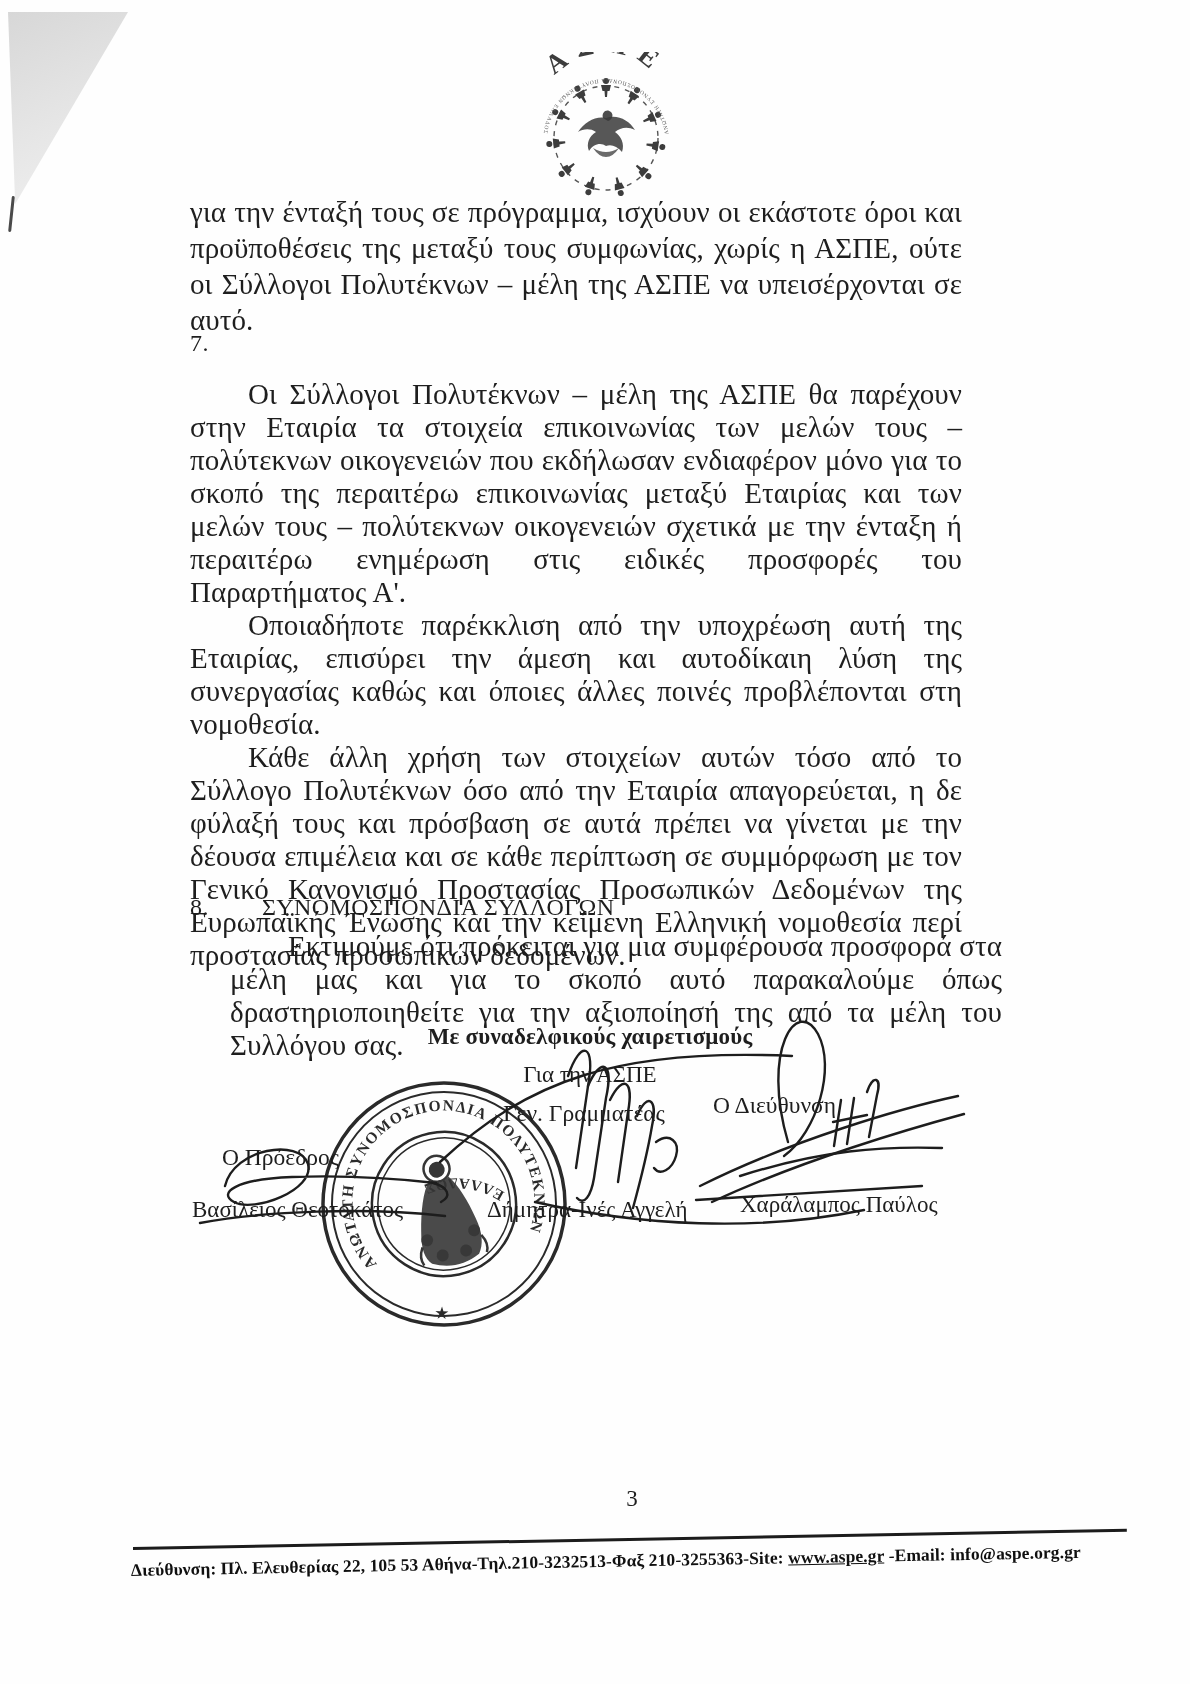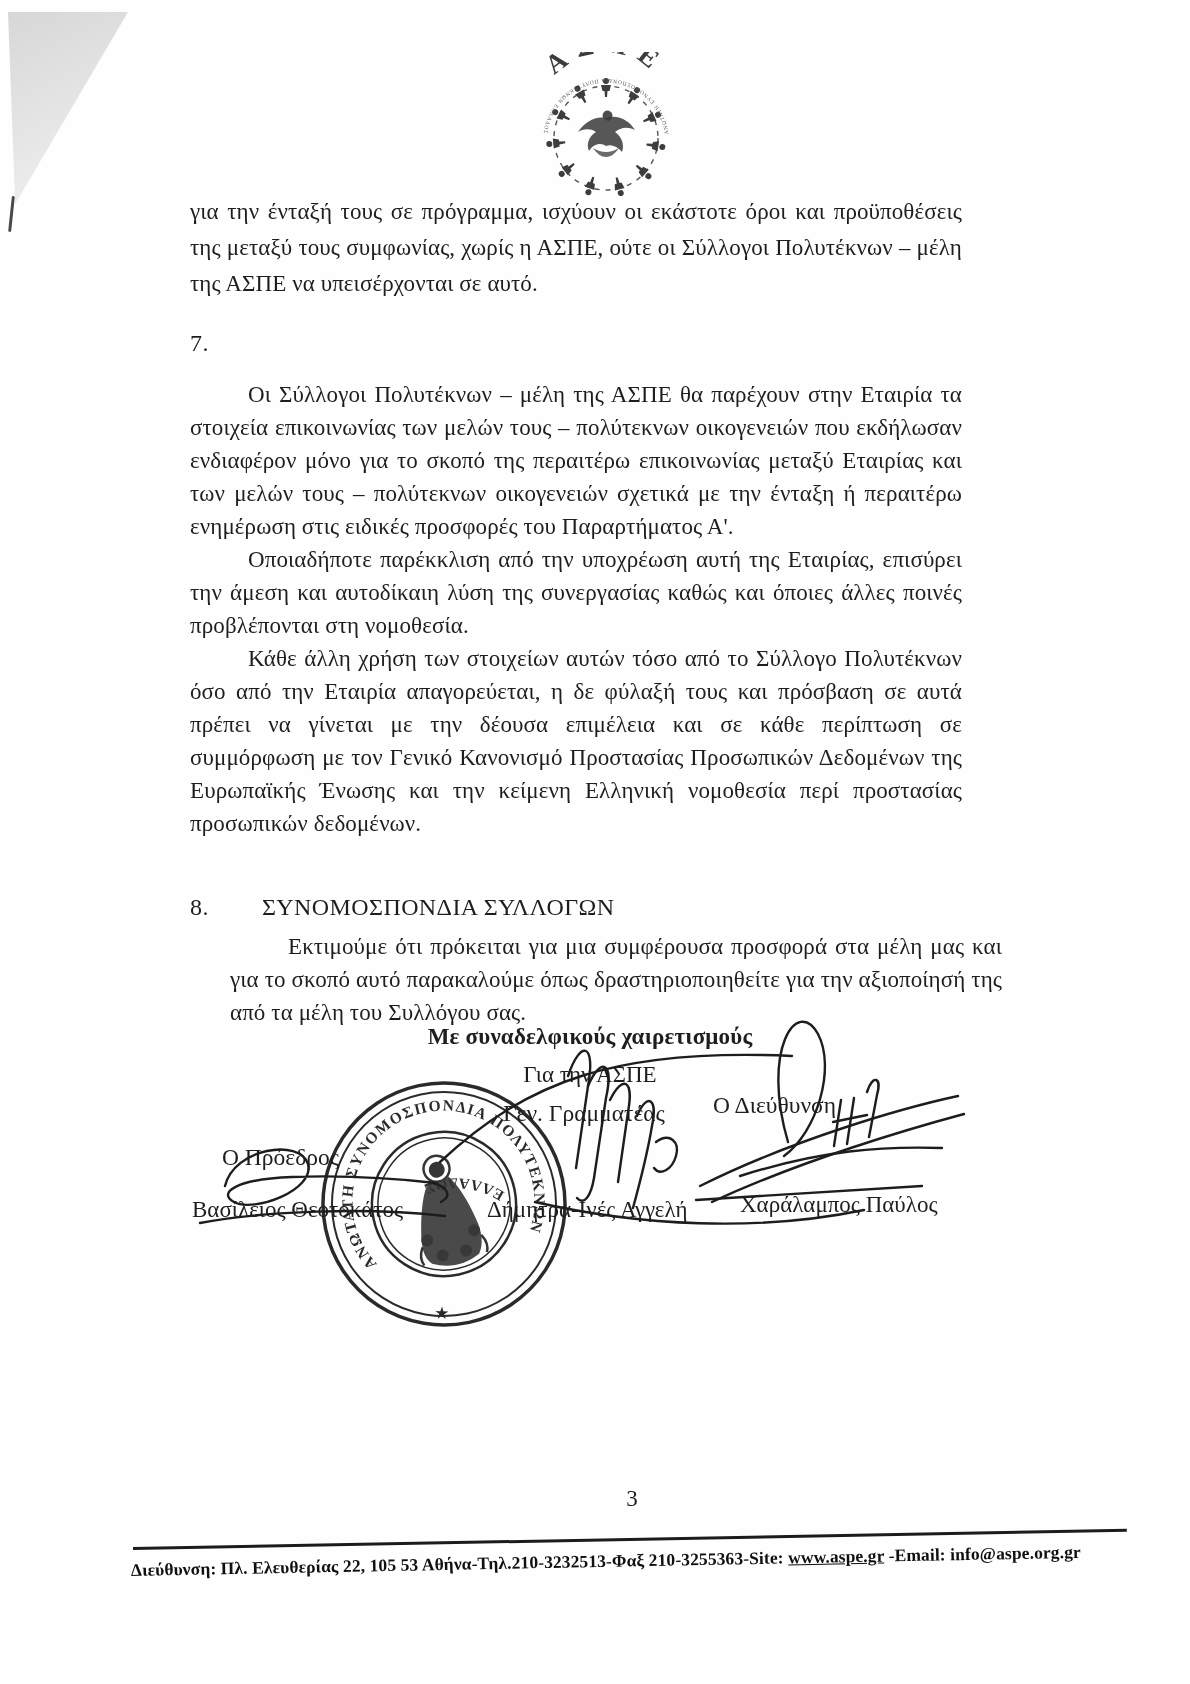--- a/index.html
+++ b/index.html
@@ -17,21 +17,21 @@
     position:absolute;left:8px;top:12px;width:120px;height:192px;
     background:linear-gradient(155deg,#d7d7d7 0%,#e6e6e6 55%,#f1f1f1 100%);
     clip-path:polygon(0 0,100% 0,6% 100%);
   }
   .fold-tick{
     position:absolute;left:10px;top:196px;width:2.5px;height:36px;
     background:#4a4a4a;border-radius:2px;transform:rotate(6deg);
   }
   .body-text{
     position:absolute;left:190px;width:772px;
-    font-size:23px;line-height:33px;text-align:justify;
+    font-size:29px;line-height:33px;text-align:justify;
     letter-spacing:.1px;
   }
   .intro{top:194px;line-height:36px;}
   .sec-head{
     position:absolute;left:190px;width:772px;display:flex;
     font-size:24px;letter-spacing:.4px;
   }
   .sec-head .num{width:72px;flex:0 0 72px;}
   .para{text-indent:58px;margin:0 0 0 0;}
   .closing-center{

